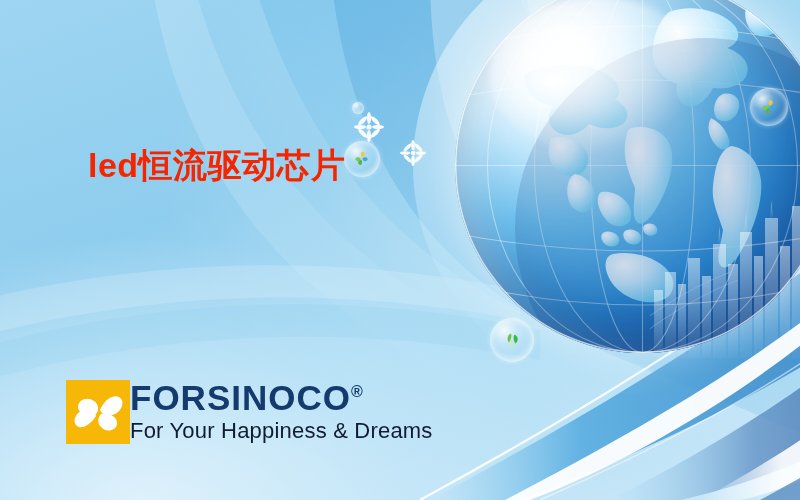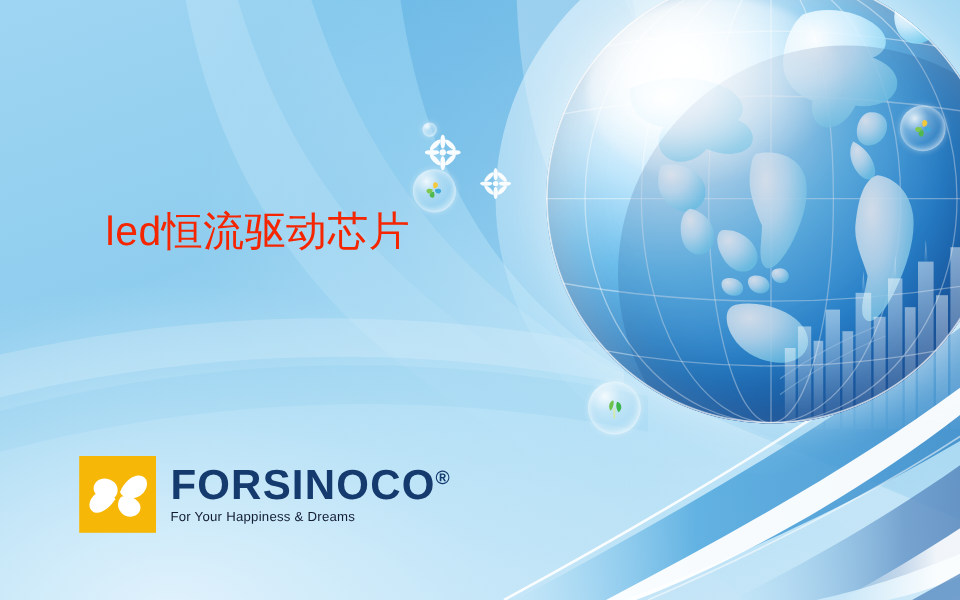--- a/index.html
+++ b/index.html
@@ -119,26 +119,26 @@
         rgba(255,255,255,0.06) 58%, rgba(255,255,255,0.30) 84%, rgba(255,255,255,0.55) 100%);
     box-shadow: inset 0 0 6px rgba(255,255,255,0.85), 0 0 5px rgba(255,255,255,0.4);
   }
   .bubble .pinwheel { position: absolute; left: 18%; top: 20%; width: 64%; height: 60%; }
   .bubble .pinwheel svg { width: 100%; height: 100%; display: block; }
 
   
   .headline {
     position: absolute;
     left: 88px;
-    top: 176px;
+    top: 148px;
     width: 420px;
     color: #f52500;
     font-size: 34px;
     line-height: 1.0;
-    font-weight: 400;
+    font-weight: 700;
     letter-spacing: 0.5px;
     white-space: nowrap;
   }
   .headline .line2 {
     display: block;
     margin-top: 26px;
     margin-left: 12px;
     letter-spacing: 4px;
   }
 
@@ -152,40 +152,40 @@
   }
   .logo-mark {
     width: 64px;
     height: 64px;
     background: #f7b707;
     position: relative;
     flex: none;
   }
   .logo-mark svg { position: absolute; inset: 0; width: 100%; height: 100%; }
   .logo-text {
-    margin-left: 12px;
+    margin-left: 0;
     display: flex;
     flex-direction: column;
     justify-content: center;
   }
   .logo-name {
     font-size: 35px;
     font-weight: bold;
     color: #143a6e;
     letter-spacing: 1px;
     line-height: 1.02;
     white-space: nowrap;
   }
   .logo-name sup {
     font-size: 16px;
     vertical-align: super;
     line-height: 0;
   }
   .logo-tagline {
-    font-size: 11px;
+    font-size: 22px;
     color: #111c33;
     letter-spacing: 0.2px;
     margin-top: 2px;
     white-space: nowrap;
   }
 </style>
 </head>
 <body>
 
 <div id="banner">

